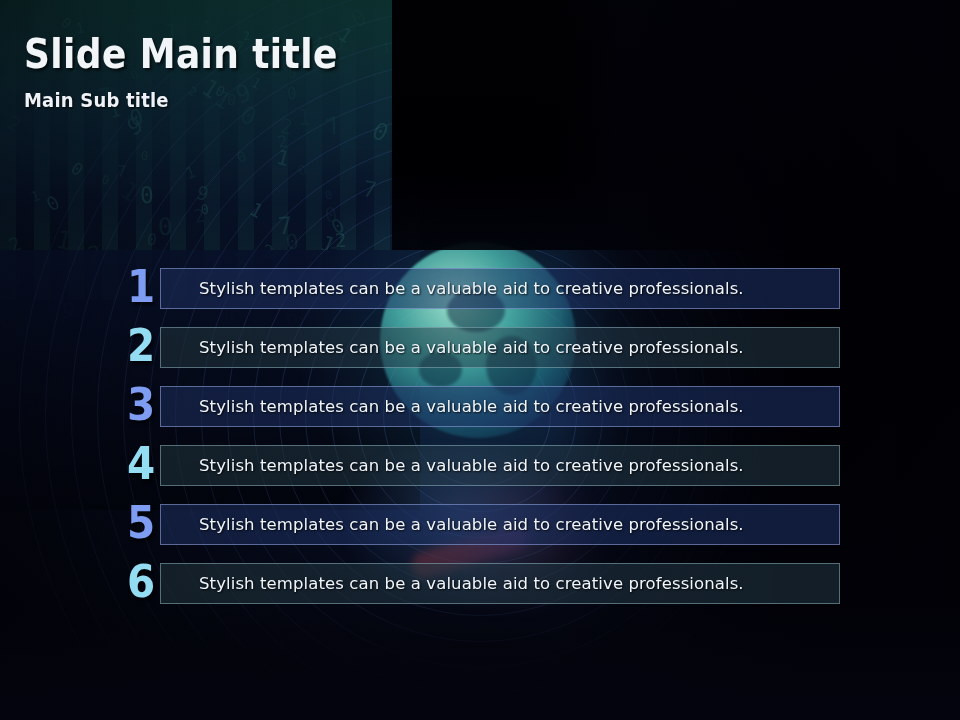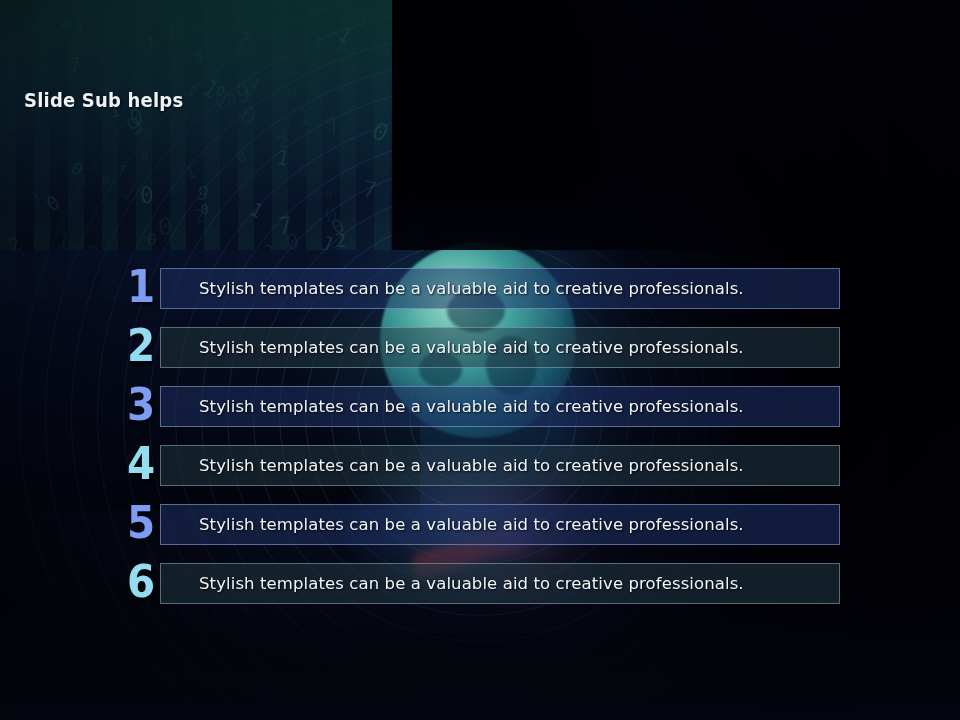--- a/index.html
+++ b/index.html
@@ -205,22 +205,23 @@
   <div class="hands"></div>
   <div class="hand-accent"></div>
 
   <div class="bg bg-black-rect"></div>
   <div class="bg bg-black-right"></div>
   <div class="bg bg-vignette"></div>
   <div class="bg bg-bottom"></div>
 
   <div class="content">
 
-
-    <div class="subtitle">Slide Sub helps</div>
+    <div class="title">Slide Main title</div>
+
+    <div class="subtitle">Main Sub title</div>
 
 
     <div class="rows" id="rows">
         <div class="row odd">
           <div class="num">1</div>
           <div class="bar">
             <div class="bar-text">Stylish templates can be a valuable aid to creative professionals.</div>
           </div>
         </div>
         <div class="row even">

